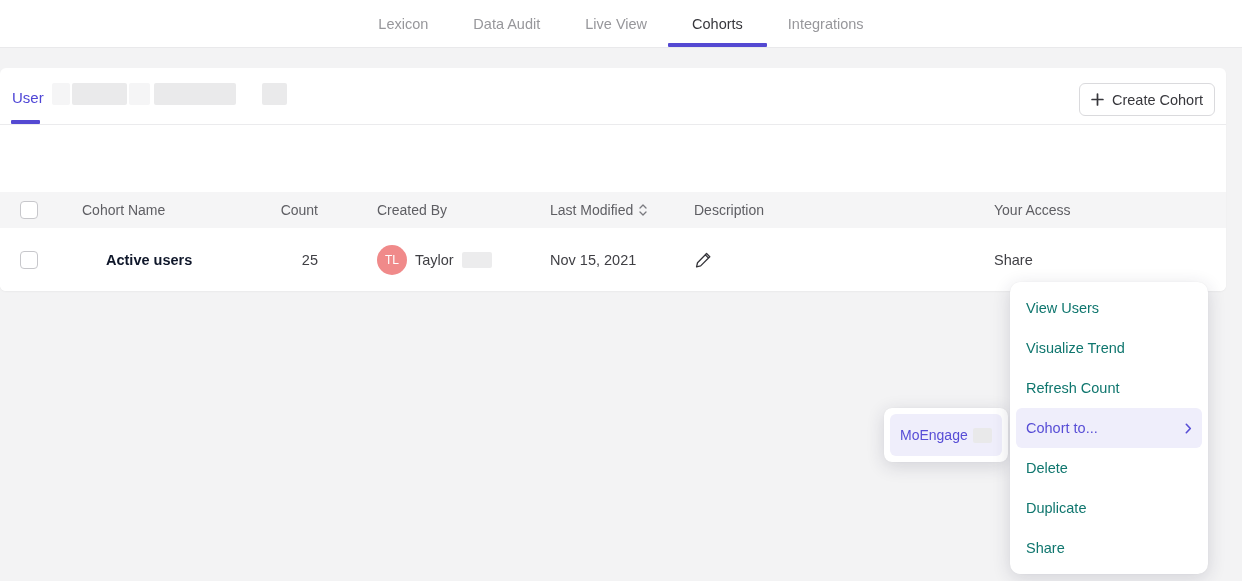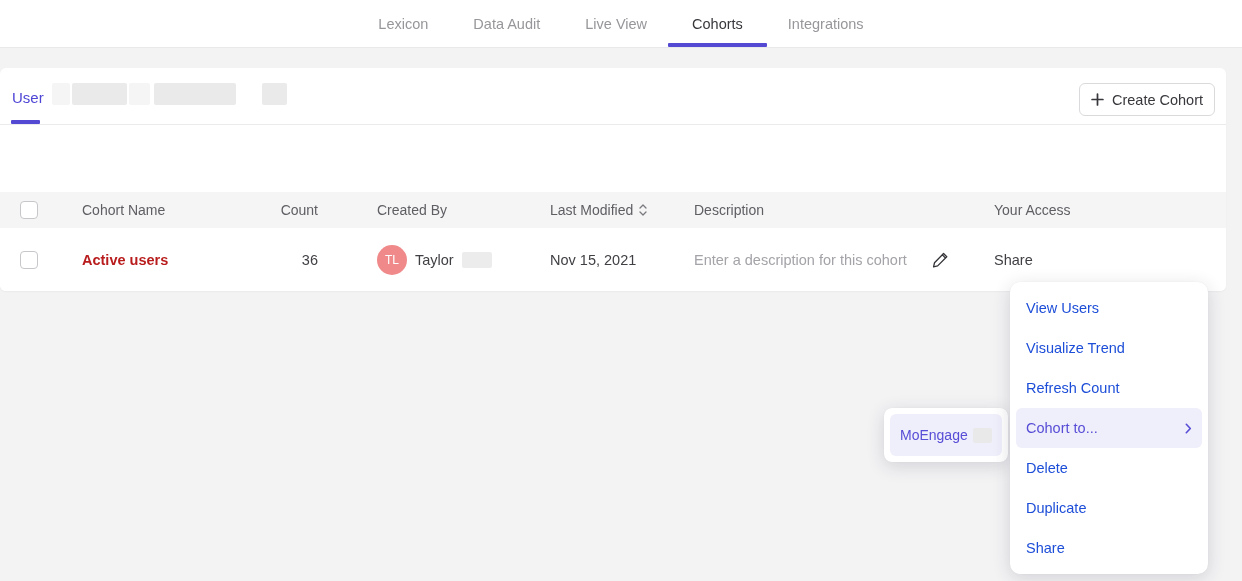--- a/index.html
+++ b/index.html
@@ -73,21 +73,21 @@
   .col-count { left:238px; width:80px; text-align:right; }
   .col-creator { left:377px; }
   .col-modified { left:550px; display:flex; align-items:center; gap:6px; cursor:pointer; }
   .col-desc { left:694px; }
   .col-access { left:994px; }
 
   .checkbox {
     width:18px; height:18px; background:#fff; border:1.5px solid #c7c7cb;
     border-radius:4px; cursor:pointer;
   }
-  .cohort-name { font-weight:700; color:#b91c1c; }
+  .cohort-name { font-weight:700; color:#0f172a;margin-left:24px; }
   .creator-cell { display:flex; align-items:center; gap:8px; }
   .avatar {
     width:30px; height:30px; border-radius:50%; background:#f08a8a;
     color:#fff; font-size:12px; font-weight:500;
     display:flex; align-items:center; justify-content:center;
   }
   .name-redact { width:30px; height:16px; background:#ececed; border-radius:2px; }
   .desc-cell { display:flex; align-items:center; gap:24px; color:#a3a3a8; cursor:text; }
   .pencil { cursor:pointer; display:flex; }
   .more-btn {
@@ -99,21 +99,21 @@
 
   
   .context-menu {
     position:absolute; left:1010px; top:282px; width:198px;
     background:#fff; border-radius:10px; padding:6px 0;
     box-shadow:0 4px 18px rgba(40,40,70,.16), 0 0 1px rgba(0,0,0,.08);
     z-index:3;
   }
   .menu-item {
     height:40px; margin:0 6px; padding:0 10px; border-radius:6px;
-    display:flex; align-items:center; cursor:pointer; color:#1d4ed8;
+    display:flex; align-items:center; cursor:pointer; color:#0f766e;
   }
   .menu-item.highlighted {
     background:#efeefb; color:#574dd6; justify-content:space-between;
   }
 
   
   .submenu {
     position:absolute; left:884px; top:408px; width:124px; height:54px;
     background:#fff; border-radius:8px; padding:6px;
     box-shadow:0 4px 18px rgba(40,40,70,.16), 0 0 1px rgba(0,0,0,.08);
@@ -201,29 +201,28 @@
       </div>
       <div class="col-desc">Description</div>
       <div class="col-access">Your Access</div>
     </div>
 
     <div class="trow">
       <div class="col-check">
           <div class="checkbox"></div>
         </div>
       <div class="col-name cohort-name">Active users</div>
-      <div class="col-count">36</div>
+      <div class="col-count">25</div>
       <div class="col-creator creator-cell">
         <div class="avatar">TL</div>
         <span>Taylor</span>
         <span class="name-redact"></span>
       </div>
       <div class="col-modified" style="cursor:default;">Nov 15, 2021</div>
       <div class="col-desc desc-cell">
-        <span>Enter a description for this cohort</span>
         <span class="pencil">
           <svg width="19" height="19" viewBox="0 0 20 20">
               <path d="M13.2 3.2l3.4 3.4L7 16.2l-4.3 1 1-4.3zM12 4.6l3.2 3.2" fill="none" stroke="#35353a" stroke-width="1.4" stroke-linejoin="round" stroke-linecap="round"></path>
             </svg>
         </span>
       </div>
       <div class="col-access">Share</div>
       <button class="more-btn">
         <span class="dot"></span>
         <span class="dot"></span>

